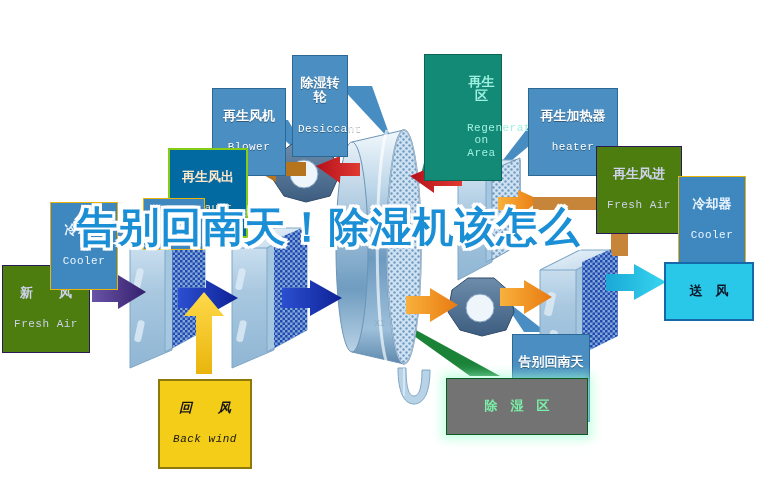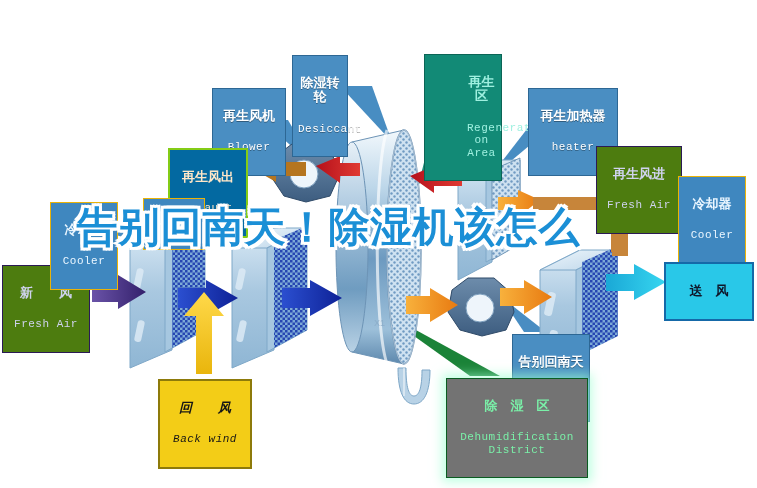--- a/index.html
+++ b/index.html
@@ -369,22 +369,20 @@
     <span class="cn">送　风</span>
   </div>
 
   <div class="label-box style-blue" style="left:512px; top:334px; width:78px;">
     <span class="cn">告别回南天</span>
     <span class="en">Blower</span>
   </div>
 
   <div class="label-box style-green" style="left:446px; top:378px; width:142px;">
     <span class="cn">除　湿　区</span>
-    <span class="en">Dehumidification
-District</span>
   </div>
 
   <div class="label-box style-yellow" style="left:158px; top:379px; width:94px;font-style:italic;">
     <span class="cn">回　　风</span>
     <span class="en">Back wind</span>
   </div>
 
   <div id="headline">
     <span class="hl-line">告别回南天！除湿机该怎么</span>
   </div>

